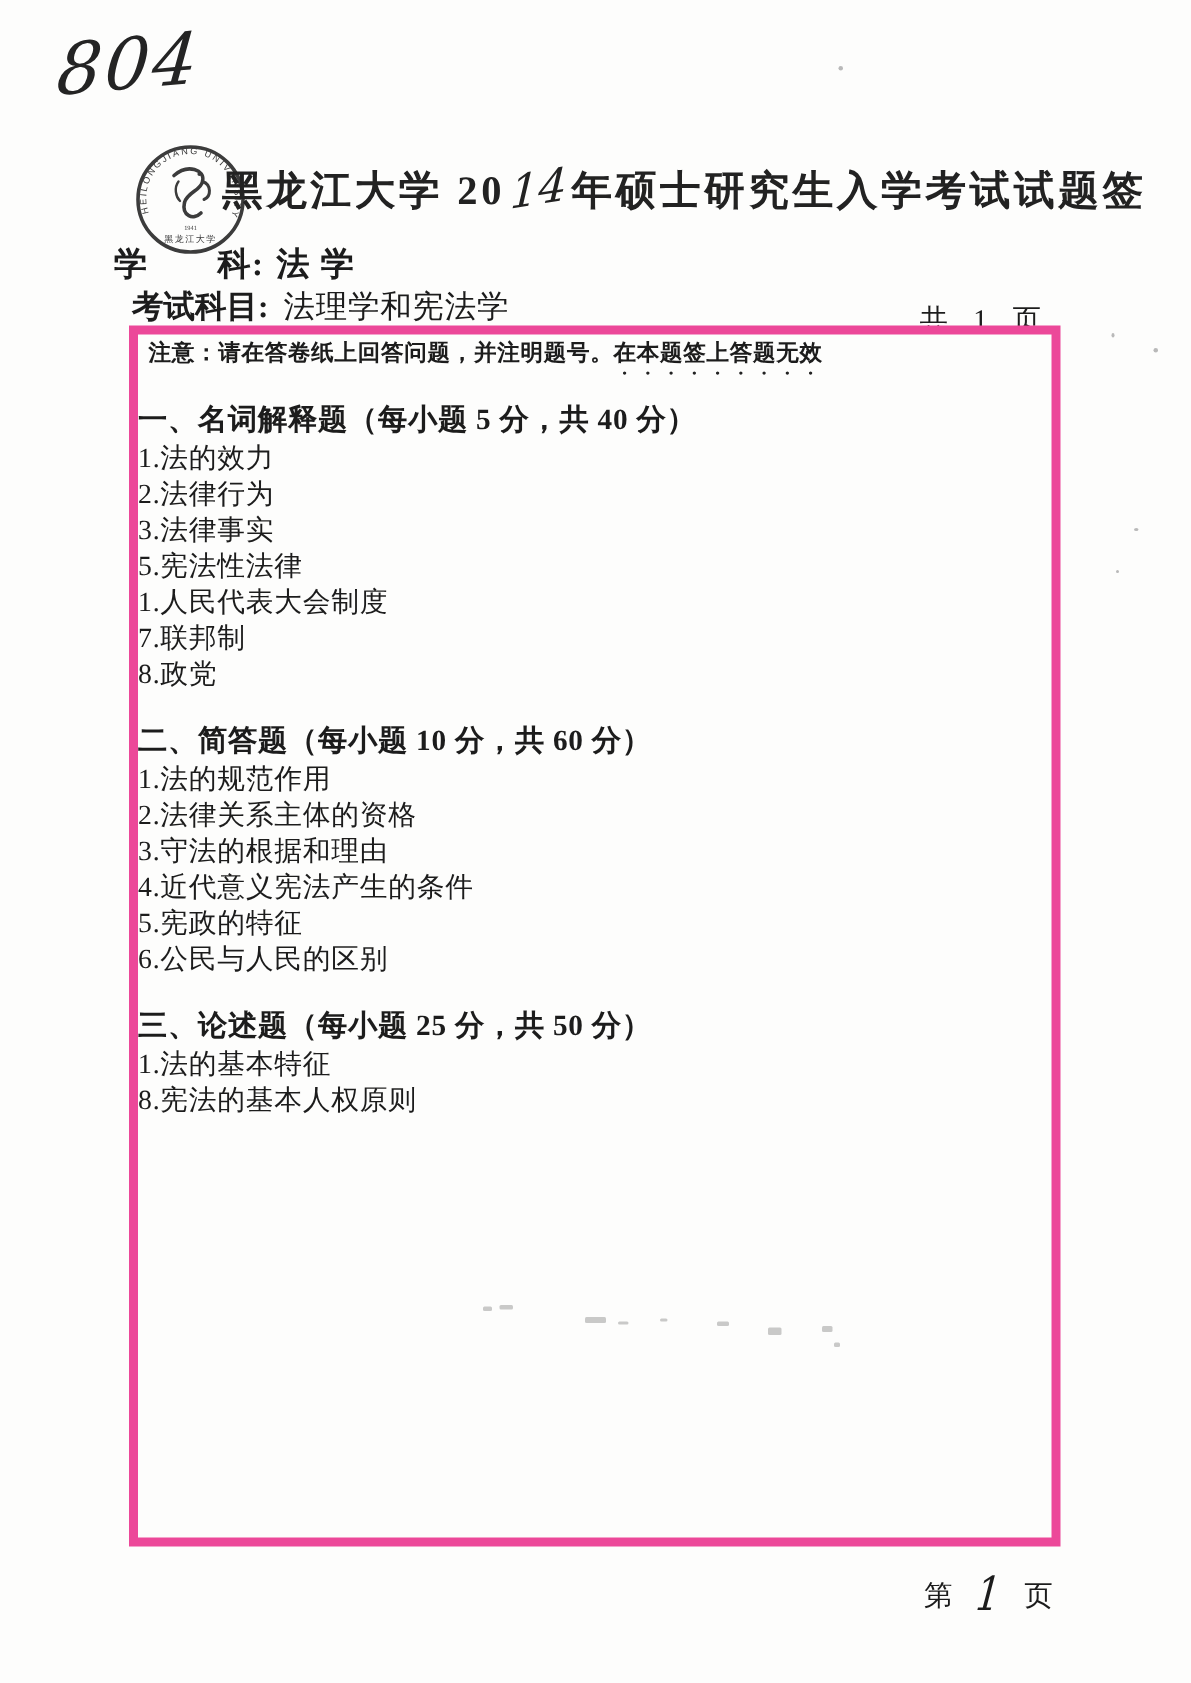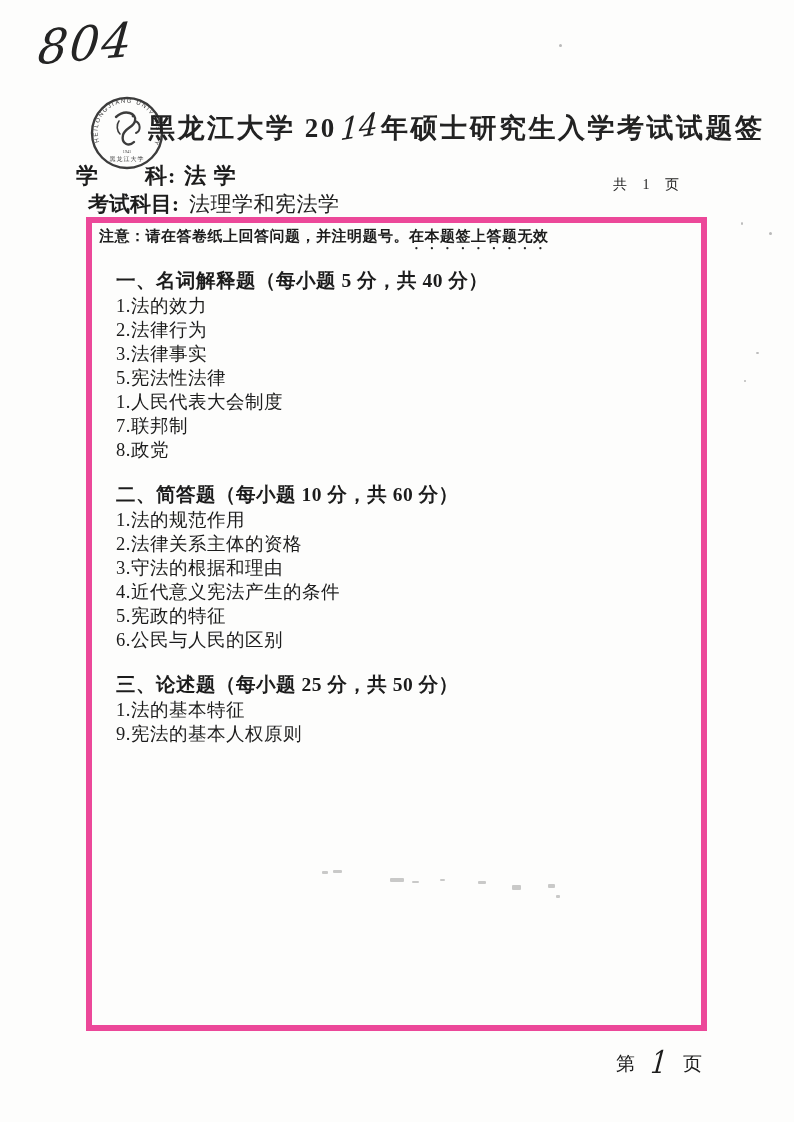--- a/index.html
+++ b/index.html
@@ -33,39 +33,39 @@
     font-family:"DejaVu Serif",serif;
     font-style:italic;font-weight:400;font-size:30px;
     transform:rotate(-9deg) skewX(-12deg);
     margin:0 3px;letter-spacing:0;
   }
   
   .meta-line1{position:absolute;left:76px;top:161px;font-size:22px;font-weight:bold;letter-spacing:1px;}
   .meta-line1 .value{font-weight:bold;margin-left:8px;}
   .meta-line2{position:absolute;left:88px;top:190px;font-size:21px;font-weight:bold;}
   .meta-line2 .value{font-weight:normal;margin-left:10px;letter-spacing:.5px;}
-  .pages-note{position:absolute;left:613px;top:176px;font-size:14px;letter-spacing:6px;font-weight:normal;}
+  .pages-note{position:absolute;left:613px;top:200px;font-size:19px;letter-spacing:6px;font-weight:normal;}
   
   .qbox{
     position:absolute;left:86px;top:217px;width:609px;height:802px;
     border:6px solid #ec4899;
     background:transparent;
   }
   .notice{
     padding:3px 6px 0 7px;
     font-size:15px;font-weight:bold;line-height:21px;
     letter-spacing:.5px;
   }
   .em-dots{
     -webkit-text-emphasis:filled dot #222;
     -webkit-text-emphasis-position:under right;
     text-emphasis:filled dot #222;
     text-emphasis-position:under right;
   }
-  .sections{padding-left:24px;}
+  .sections{padding-left:0;}
   .section{margin-top:20px;}
   .section:first-child{margin-top:15px;}
   .section-heading{
     font-size:19.5px;font-weight:bold;line-height:26px;letter-spacing:.5px;
   }
   .q-item{font-size:18.5px;line-height:24px;letter-spacing:.5px;}
   
   .footer{
     position:absolute;left:616px;top:1049px;
     font-size:19px;display:flex;align-items:center;gap:16px;
@@ -140,21 +140,21 @@
         <div class="q-item">2.法律关系主体的资格</div>
         <div class="q-item">3.守法的根据和理由</div>
         <div class="q-item">4.近代意义宪法产生的条件</div>
         <div class="q-item">5.宪政的特征</div>
         <div class="q-item">6.公民与人民的区别</div>
       </div>
 
       <div class="section">
         <div class="section-heading">三、论述题（每小题 25 分，共 50 分）</div>
         <div class="q-item">1.法的基本特征</div>
-        <div class="q-item">9.宪法的基本人权原则</div>
+        <div class="q-item">8.宪法的基本人权原则</div>
       </div>
 
     </div>
   </div>
 
   <div class="footer">
     <span>第</span>
     <span class="hw-pagenum">1</span>
     <span>页</span>
   </div>

